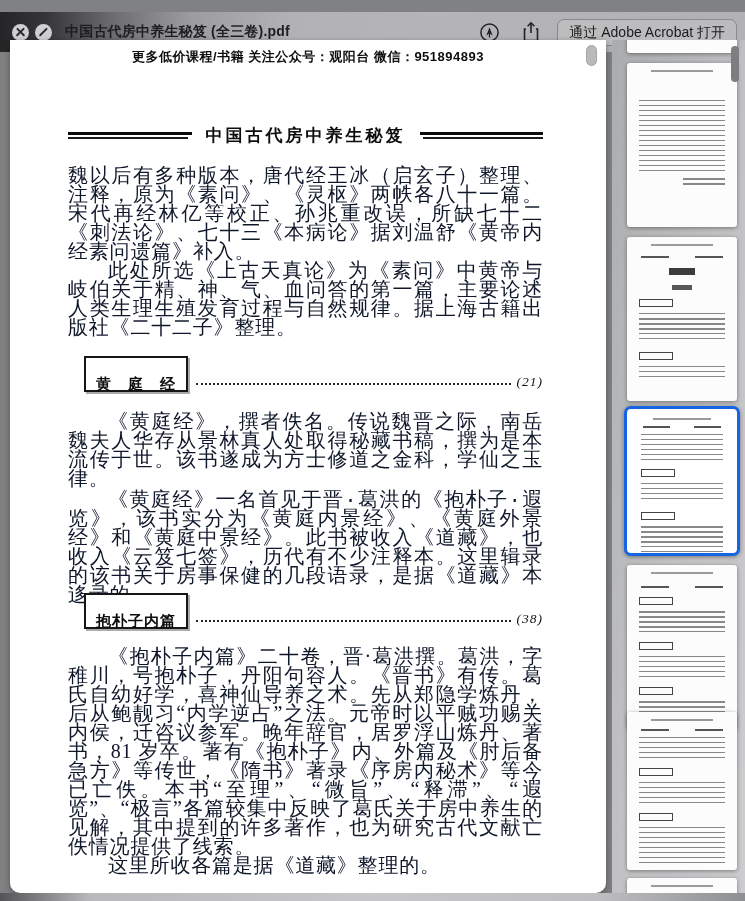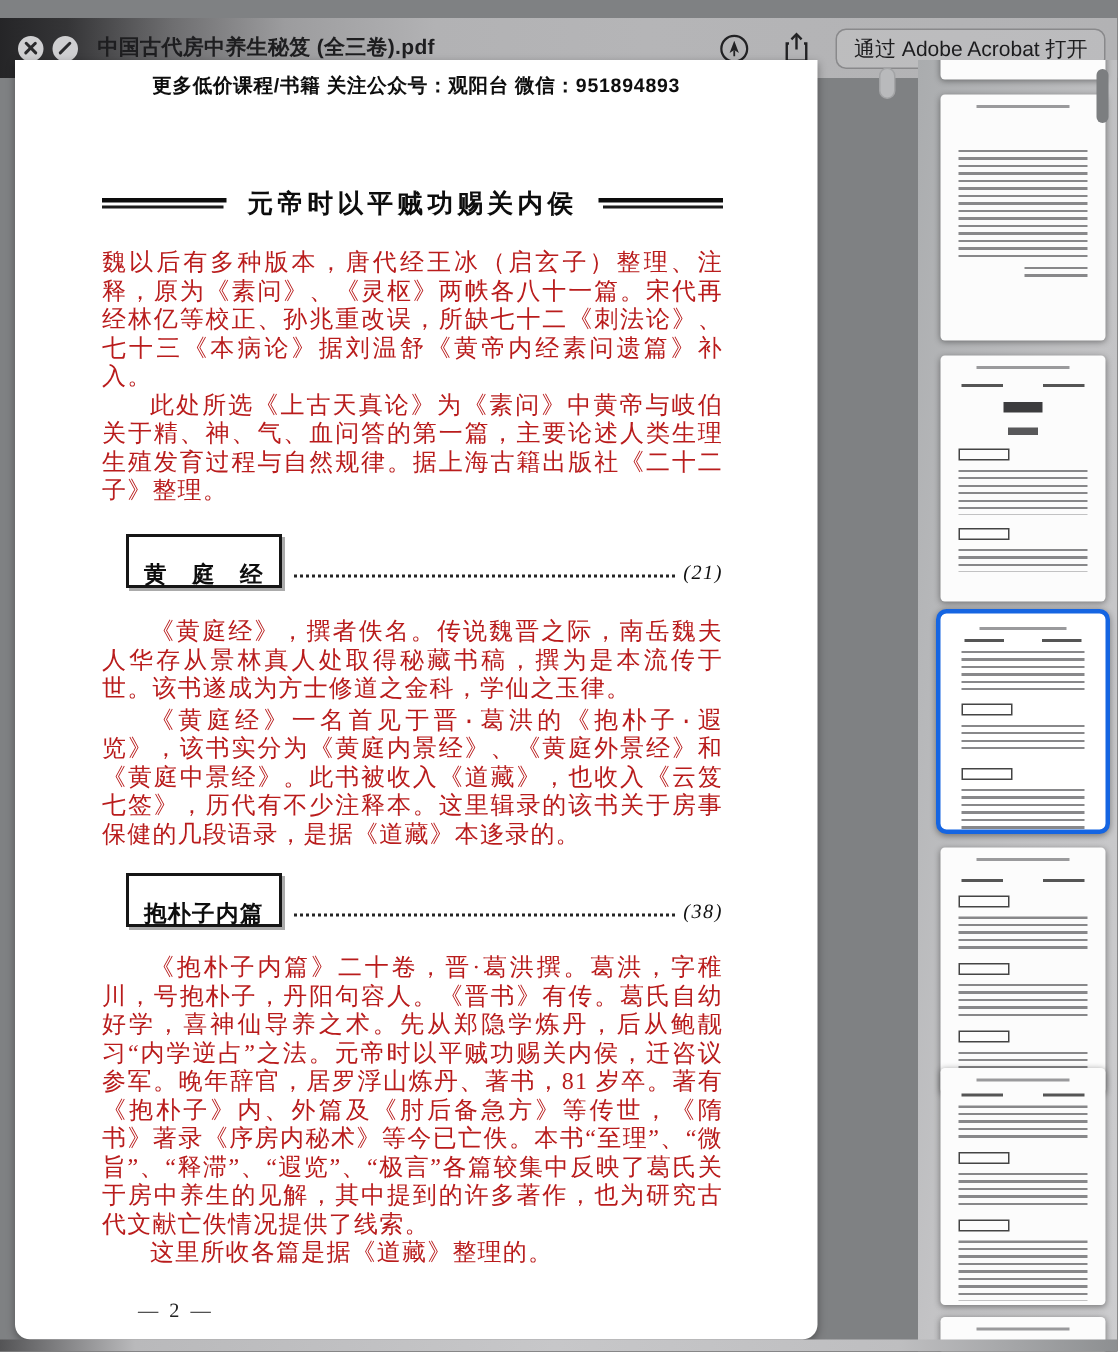--- a/index.html
+++ b/index.html
@@ -25,58 +25,58 @@
   .tb-spacer{flex:1;}
   .tb-icon{width:24px;height:24px;display:flex;align-items:center;justify-content:center;cursor:pointer;flex:0 0 auto;}
   .open-btn{
     flex:0 0 auto;height:27px;margin:0 8px 0 14px;padding:0 11px;
     border:1px solid #89898b;border-radius:7px;background:rgba(255,255,255,0.12);
     font-size:14px;color:#1c1c1e;line-height:25px;cursor:pointer;white-space:nowrap;
     font-family:"Liberation Sans",sans-serif;
   }
   
   .page{
-    position:absolute;left:10px;top:40px;width:535px;height:853px;
+    position:absolute;left:10px;top:40px;width:596px;height:853px;
     background:#ffffff;border-radius:0 0 10px 10px;
     box-shadow:0 2px 6px rgba(0,0,0,.35);
     font-family:"Liberation Serif","DejaVu Serif",serif;color:#141414;
   }
   .watermark{
     margin-top:8px;text-align:center;font-family:"Liberation Sans",sans-serif;
     font-weight:700;font-size:13px;color:#0e0e0e;letter-spacing:.5px;
   }
   .content{margin:0 63px 0 58px;}
   .page-header{display:flex;align-items:center;margin-top:60px;height:18px;}
   .rule{flex:1;display:flex;flex-direction:column;gap:2px;}
   .rule .l1{height:3px;background:#0c0c0c;}
   .rule .l2{height:2px;background:#1b1b1b;width:97%;}
   .rule.right .l2{align-self:flex-end;}
   .page-header .doc-title{
     margin:0 14px;font-size:17px;font-weight:700;letter-spacing:3px;color:#0d0d0d;white-space:nowrap;
   }
   .para{
-    font-size:16px;line-height:19px;letter-spacing:.8px;text-align:justify;
-    text-indent:2em;color:#b91c1c;
+    font-size:20px;line-height:19px;letter-spacing:.8px;text-align:justify;
+    text-indent:2em;color:#0f172a;
   }
   .para.noindent{text-indent:0;}
   .sect{display:flex;align-items:flex-end;height:24px;}
   .sect .sect-box{
     border:2px solid #161616;box-shadow:2px 2px 0 #ababab;
     margin-left:16px;padding:16px 10px;height:23px;line-height:20px;
     font-size:15px;font-weight:700;letter-spacing:1px;color:#0d0d0d;white-space:nowrap;background:#fff;
   }
   .sect .leader{flex:1;border-bottom:2px dotted #242424;margin:0 6px 7px 8px;}
   .sect .pref{font-size:13.5px;padding-bottom:2px;color:#111;letter-spacing:1px;font-style:italic;}
   .pagenum{margin:21px 0 0 24px;font-size:13.5px;letter-spacing:2px;color:#222;}
   
   .mt-p1{margin-top:22px;}
   .mt-s1{margin-top:31px;}
   .mt-p3{margin-top:20px;}
   .mt-p4{margin-top:3px;font-family:Liberation Mono, monospace;}
-  .mt-s2{margin-top:27px;}
+  .mt-s2{}
   .mt-p5{margin-top:18px;}
   .mt-p6{margin-top:0;}
   
   .main-scroll-thumb{
     position:absolute;left:586px;top:45px;width:11px;height:21px;border-radius:6px;
     background:#b9babc;border:1px solid #a3a4a6;cursor:pointer;
   }
   .side-scroll-thumb{
     position:absolute;left:731px;top:46px;width:8px;height:36px;border-radius:4px;
     background:#7c7e80;cursor:pointer;
@@ -146,21 +146,21 @@
 
   <div class="page">
     <div class="watermark">更多低价课程/书籍  关注公众号：观阳台   微信：951894893</div>
 
     <div class="content">
       <div class="page-header">
         <div class="rule">
             <div class="l1"></div>
             <div class="l2"></div>
           </div>
-        <div class="doc-title">元帝时以平贼功赐关内侯</div>
+        <div class="doc-title">中国古代房中养生秘笈</div>
         <div class="rule right">
             <div class="l1"></div>
             <div class="l2"></div>
           </div>
       </div>
 
       <div class="para noindent mt-p1">魏以后有多种版本，唐代经王冰（启玄子）整理、注释，原为《素问》、《灵枢》两帙各八十一篇。宋代再经林亿等校正、孙兆重改误，所缺七十二《刺法论》、七十三《本病论》据刘温舒《黄帝内经素问遗篇》补入。</div>
       <div class="para">此处所选《上古天真论》为《素问》中黄帝与岐伯关于精、神、气、血问答的第一篇，主要论述人类生理生殖发育过程与自然规律。据上海古籍出版社《二十二子》整理。</div>
 
       <div class="sect mt-s1">

